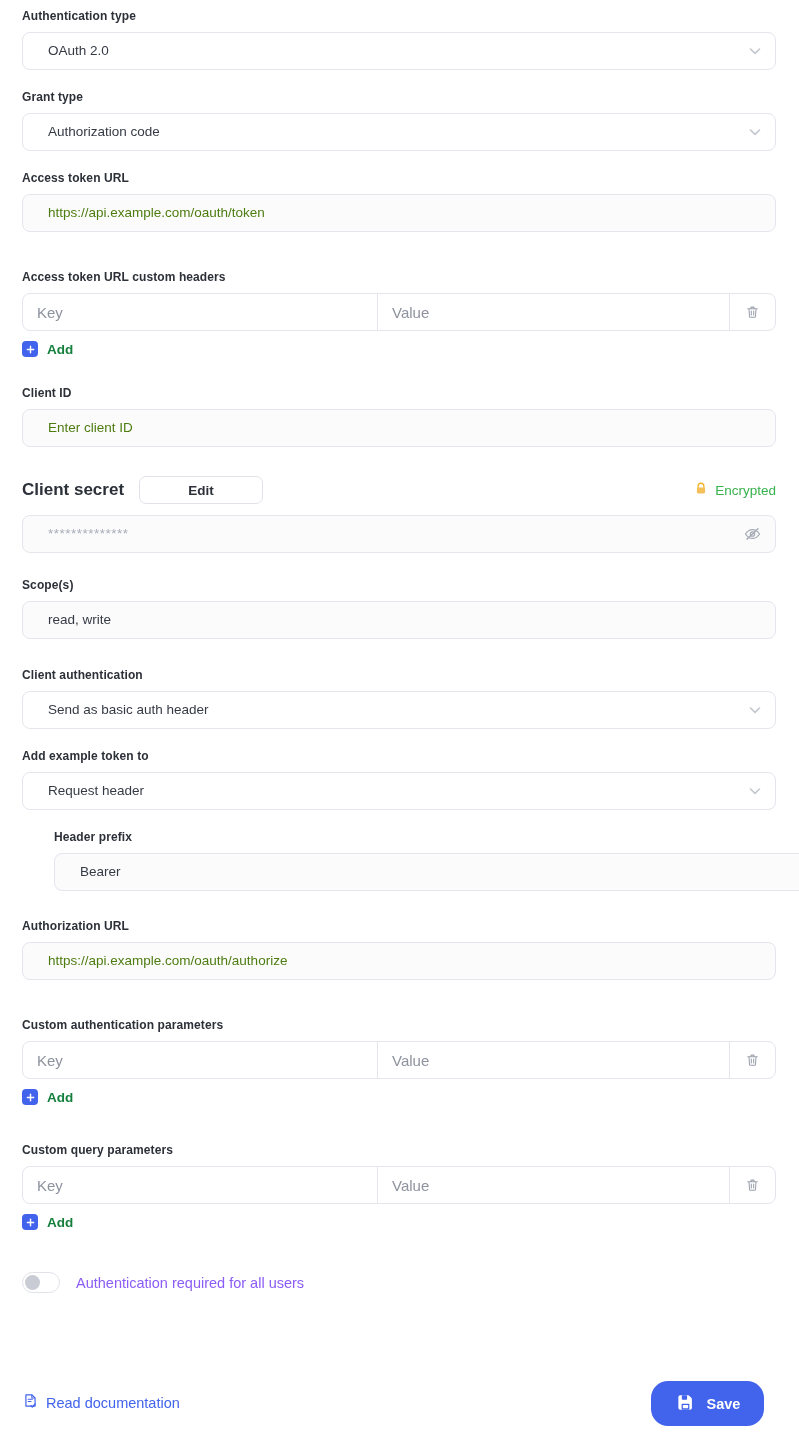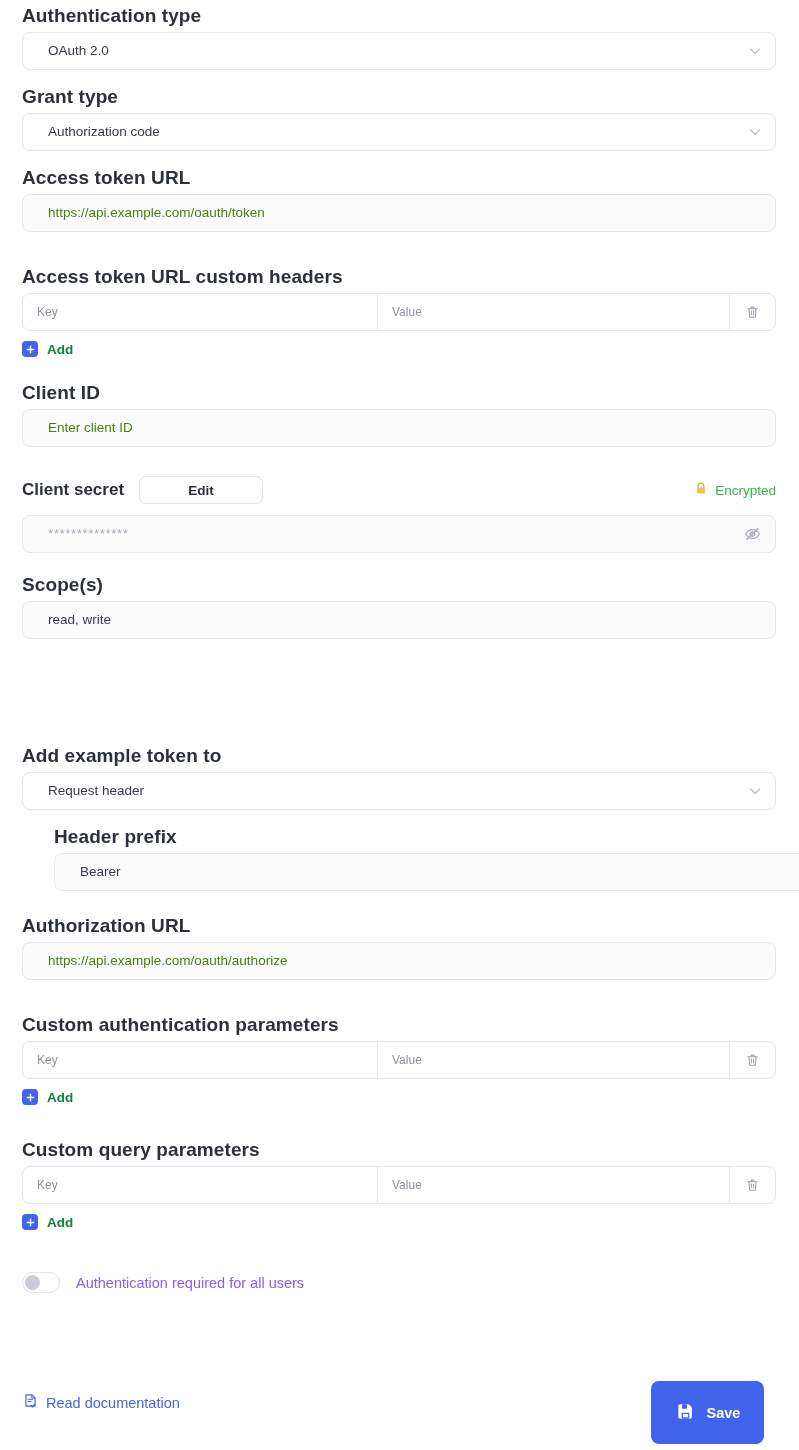--- a/index.html
+++ b/index.html
@@ -24,21 +24,21 @@
     padding: 0;
   }
 
   .field {
     position: absolute;
     left: 22px;
     width: 754px;
   }
 
   .label {
-    font-size: 19px;
+    font-size: 12px;
     font-weight: 700;
     color: #2c3038;
     letter-spacing: 0.1px;
     line-height: 16px;
     margin-bottom: 8px;
     display: block;
   }
 
   .control {
     position: relative;
@@ -96,21 +96,21 @@
     border: 1px solid #e4e6ec;
     border-radius: 8px;
     background: #ffffff;
     overflow: hidden;
   }
   .kvcell {
     height: 100%;
     display: flex;
     align-items: center;
     padding: 0 14px;
-    font-size: 12px;
+    font-size: 15px;
     color: #8d929d;
   }
   .kvcell.key { width: 355px; border-right: 1px solid #e4e6ec; }
   .kvcell.value { width: 352px; border-right: 1px solid #e4e6ec; }
   .kvcell.trash {
     width: 45px;
     justify-content: center;
     padding: 0;
   }
 
@@ -223,24 +223,24 @@
   .doc-text {
     color: #4263eb;
     font-size: 14.5px;
   }
 
   .save-btn {
     position: absolute;
     left: 651px;
     top: 1381px;
     width: 113px;
-    height: 63px;
+    height: 45px;
     background: #4263eb;
     border: none;
-    border-radius: 8px;
+    border-radius: 17px;
     display: flex;
     align-items: center;
     justify-content: center;
     gap: 11px;
     cursor: pointer;
     padding: 0;
   }
   .save-text {
     color: #ffffff;
     font-size: 14.5px;
@@ -343,20 +343,31 @@
     </div>
   </div>
 
   <div class="field" style="top:577px;">
     <span class="label">Scope(s)</span>
     <div class="control">
       <span class="val">read, write</span>
     </div>
   </div>
 
+  <div class="field" style="top:667px;">
+    <span class="label">Client authentication</span>
+    <div class="control select">
+      <span class="val">Send as basic auth header</span>
+      <span class="chev">
+        <svg viewBox="0 0 16 16" width="16" height="16">
+            <path d="M3.5 6 L8 10.3 L12.5 6" fill="none" stroke="#c2c6ce" stroke-width="1.6" stroke-linecap="round" stroke-linejoin="round"></path>
+          </svg>
+      </span>
+    </div>
+  </div>
 
   <div class="field" style="top:748px;">
     <span class="label">Add example token to</span>
     <div class="control select">
       <span class="val">Request header</span>
       <span class="chev">
         <svg viewBox="0 0 16 16" width="16" height="16">
             <path d="M3.5 6 L8 10.3 L12.5 6" fill="none" stroke="#c2c6ce" stroke-width="1.6" stroke-linecap="round" stroke-linejoin="round"></path>
           </svg>
       </span>

